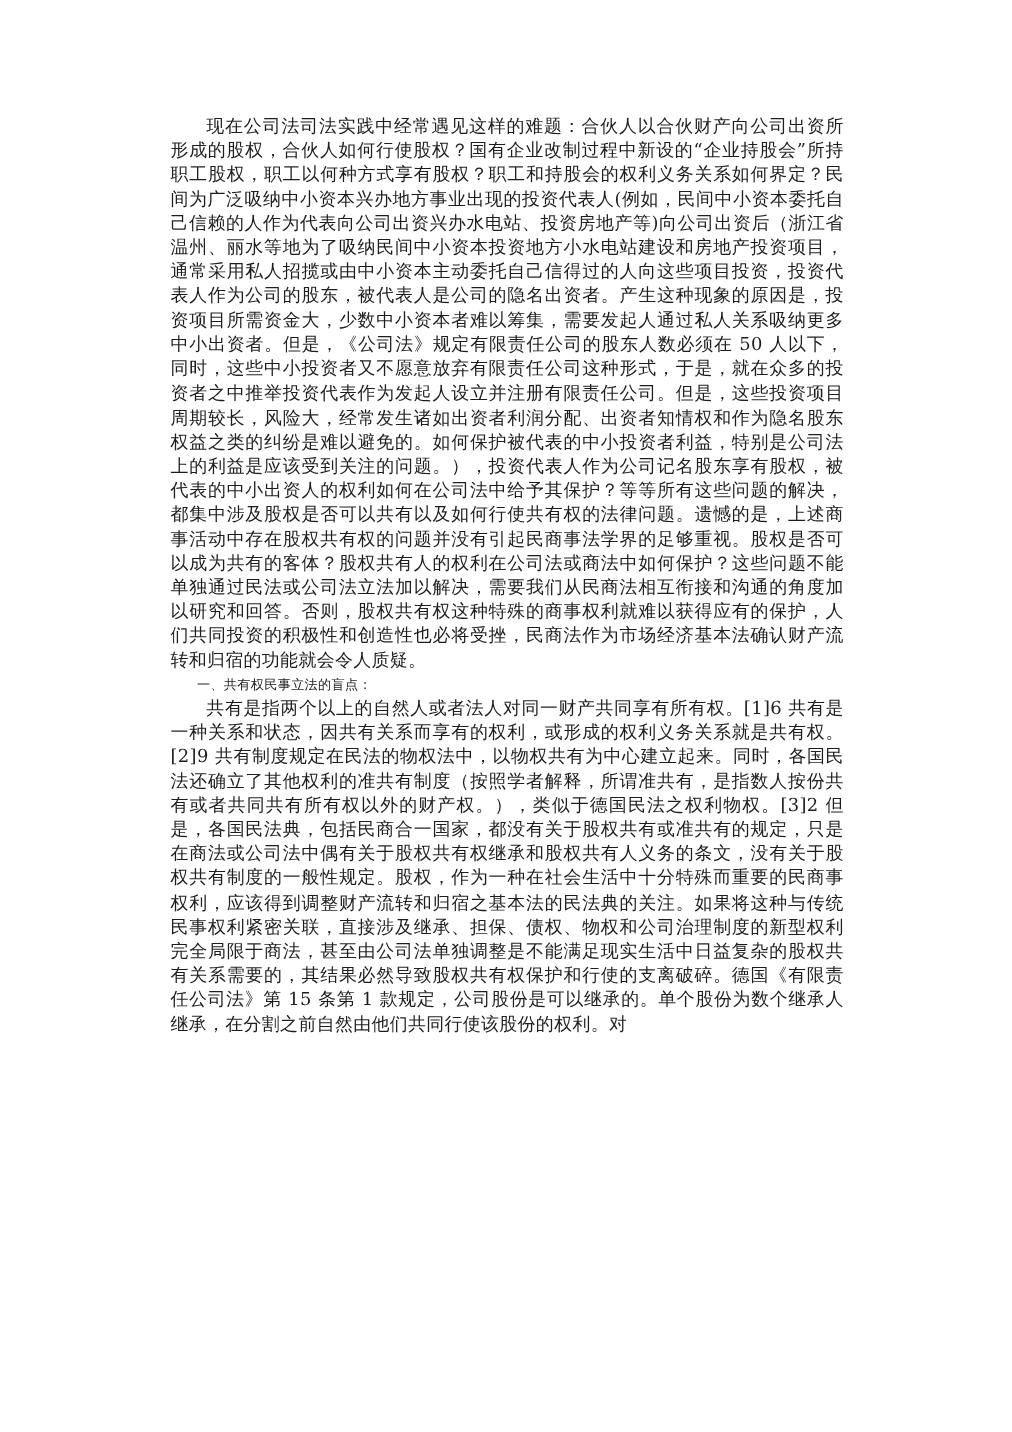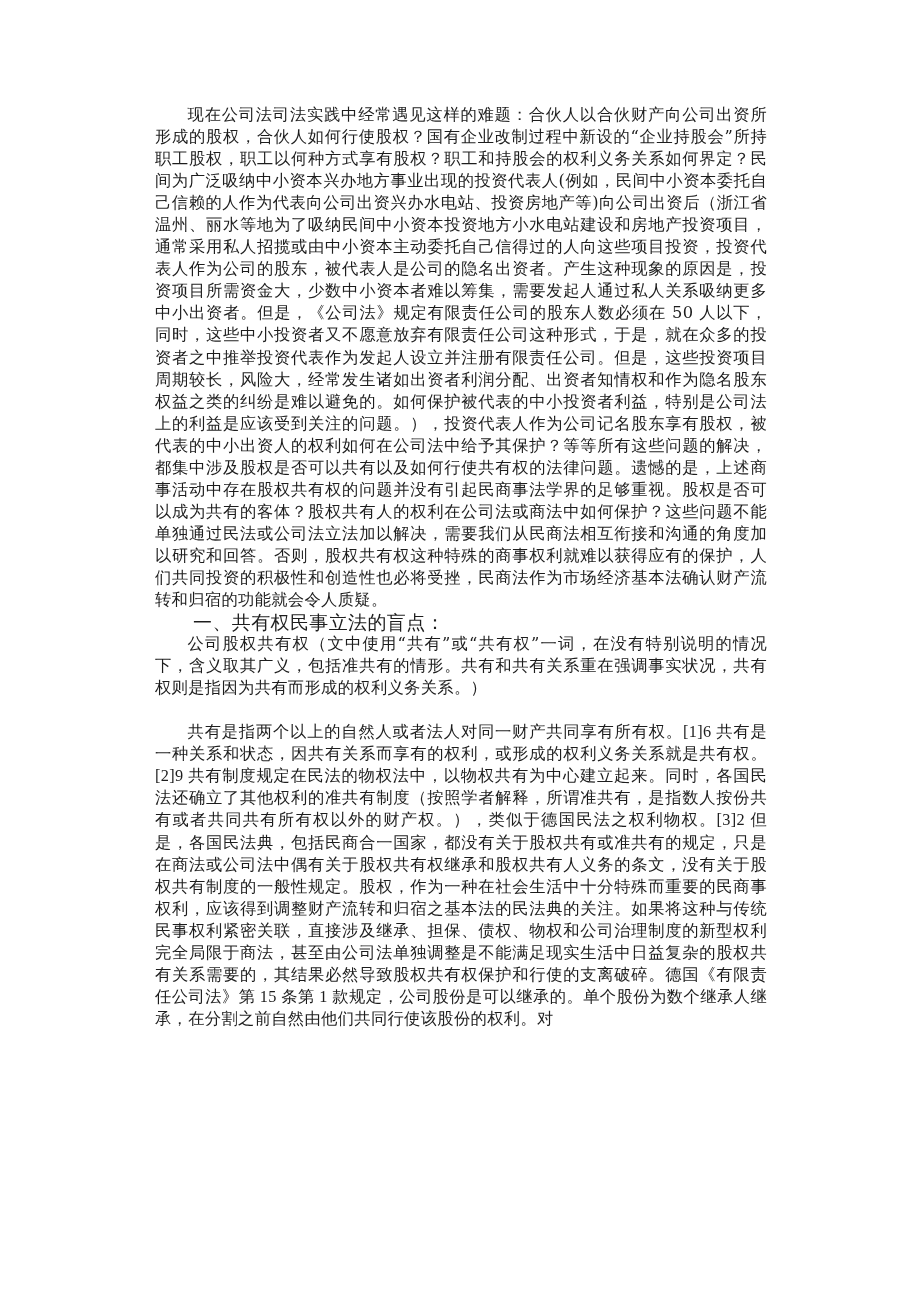--- a/index.html
+++ b/index.html
@@ -37,36 +37,35 @@
     letter-spacing: 0.02em;
     word-break: break-all;
     color: #1d1d1d;
   }
   .para + .para {
     margin-top: 22px;
     font-family: Liberation Serif, serif;
   }
   .heading {
     margin: 0;
-    font-size: 19px;
+    font-size: 12px;
     line-height: 22.05px;
     text-indent: 2em;
     letter-spacing: 0.02em;
     font-weight: normal;
     color: #1d1d1d;
   }
 </style>
 </head>
 <body>
 
 <div class="page">
   <div class="content">
 
     <p class="para">现在公司法司法实践中经常遇见这样的难题：合伙人以合伙财产向公司出资所形成的股权，合伙人如何行使股权？国有企业改制过程中新设的“企业持股会”所持职工股权，职工以何种方式享有股权？职工和持股会的权利义务关系如何界定？民间为广泛吸纳中小资本兴办地方事业出现的投资代表人(例如，民间中小资本委托自己信赖的人作为代表向公司出资兴办水电站、投资房地产等)向公司出资后（浙江省温州、丽水等地为了吸纳民间中小资本投资地方小水电站建设和房地产投资项目，通常采用私人招揽或由中小资本主动委托自己信得过的人向这些项目投资，投资代表人作为公司的股东，被代表人是公司的隐名出资者。产生这种现象的原因是，投资项目所需资金大，少数中小资本者难以筹集，需要发起人通过私人关系吸纳更多中小出资者。但是，《公司法》规定有限责任公司的股东人数必须在 50 人以下，同时，这些中小投资者又不愿意放弃有限责任公司这种形式，于是，就在众多的投资者之中推举投资代表作为发起人设立并注册有限责任公司。但是，这些投资项目周期较长，风险大，经常发生诸如出资者利润分配、出资者知情权和作为隐名股东权益之类的纠纷是难以避免的。如何保护被代表的中小投资者利益，特别是公司法上的利益是应该受到关注的问题。），投资代表人作为公司记名股东享有股权，被代表的中小出资人的权利如何在公司法中给予其保护？等等所有这些问题的解决，都集中涉及股权是否可以共有以及如何行使共有权的法律问题。遗憾的是，上述商事活动中存在股权共有权的问题并没有引起民商事法学界的足够重视。股权是否可以成为共有的客体？股权共有人的权利在公司法或商法中如何保护？这些问题不能单独通过民法或公司法立法加以解决，需要我们从民商法相互衔接和沟通的角度加以研究和回答。否则，股权共有权这种特殊的商事权利就难以获得应有的保护，人们共同投资的积极性和创造性也必将受挫，民商法作为市场经济基本法确认财产流转和归宿的功能就会令人质疑。</p>
 
     <p class="heading">一、共有权民事立法的盲点：</p>
 
-    <p class="para">公司股权共有权（文中使用“共有”或“共有权”一词，在没有特别说明的情况下，含义取其广义，包括准共有的情形。共有和共有关系重在强调事实状况，共有权则是指因为共有而形成的权利义务关系。）</p>
 
     <p class="para">共有是指两个以上的自然人或者法人对同一财产共同享有所有权。[1]6 共有是一种关系和状态，因共有关系而享有的权利，或形成的权利义务关系就是共有权。[2]9 共有制度规定在民法的物权法中，以物权共有为中心建立起来。同时，各国民法还确立了其他权利的准共有制度（按照学者解释，所谓准共有，是指数人按份共有或者共同共有所有权以外的财产权。），类似于德国民法之权利物权。[3]2 但是，各国民法典，包括民商合一国家，都没有关于股权共有或准共有的规定，只是在商法或公司法中偶有关于股权共有权继承和股权共有人义务的条文，没有关于股权共有制度的一般性规定。股权，作为一种在社会生活中十分特殊而重要的民商事权利，应该得到调整财产流转和归宿之基本法的民法典的关注。如果将这种与传统民事权利紧密关联，直接涉及继承、担保、债权、物权和公司治理制度的新型权利完全局限于商法，甚至由公司法单独调整是不能满足现实生活中日益复杂的股权共有关系需要的，其结果必然导致股权共有权保护和行使的支离破碎。德国《有限责任公司法》第 15 条第 1 款规定，公司股份是可以继承的。单个股份为数个继承人继承，在分割之前自然由他们共同行使该股份的权利。对</p>
 
   </div>
 </div>
 
 </body></html>

